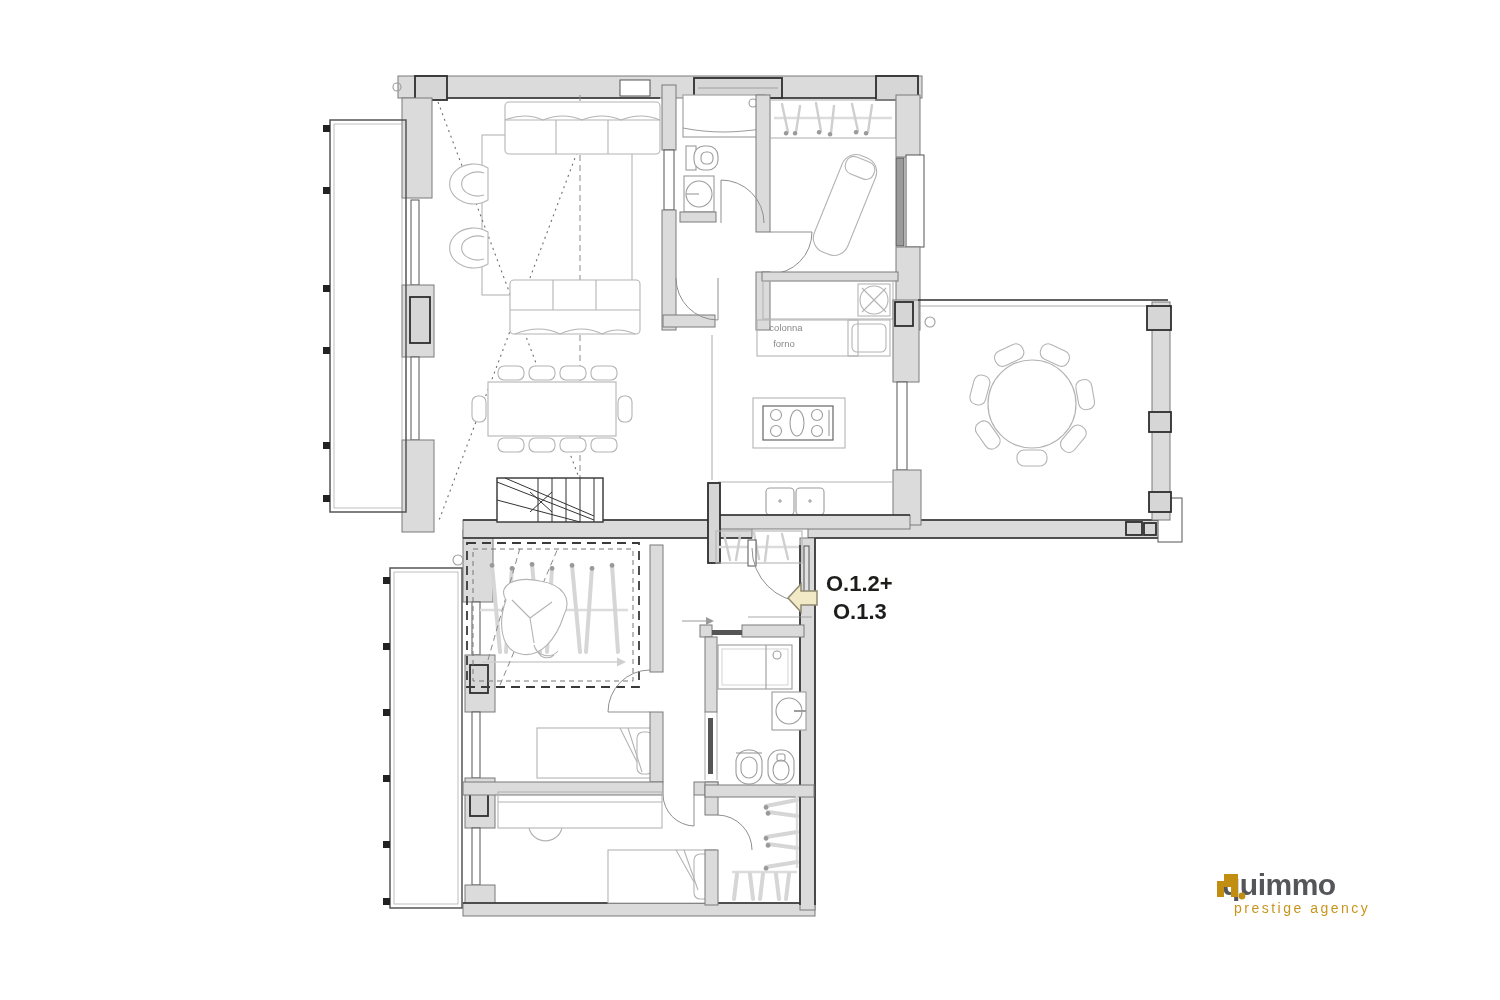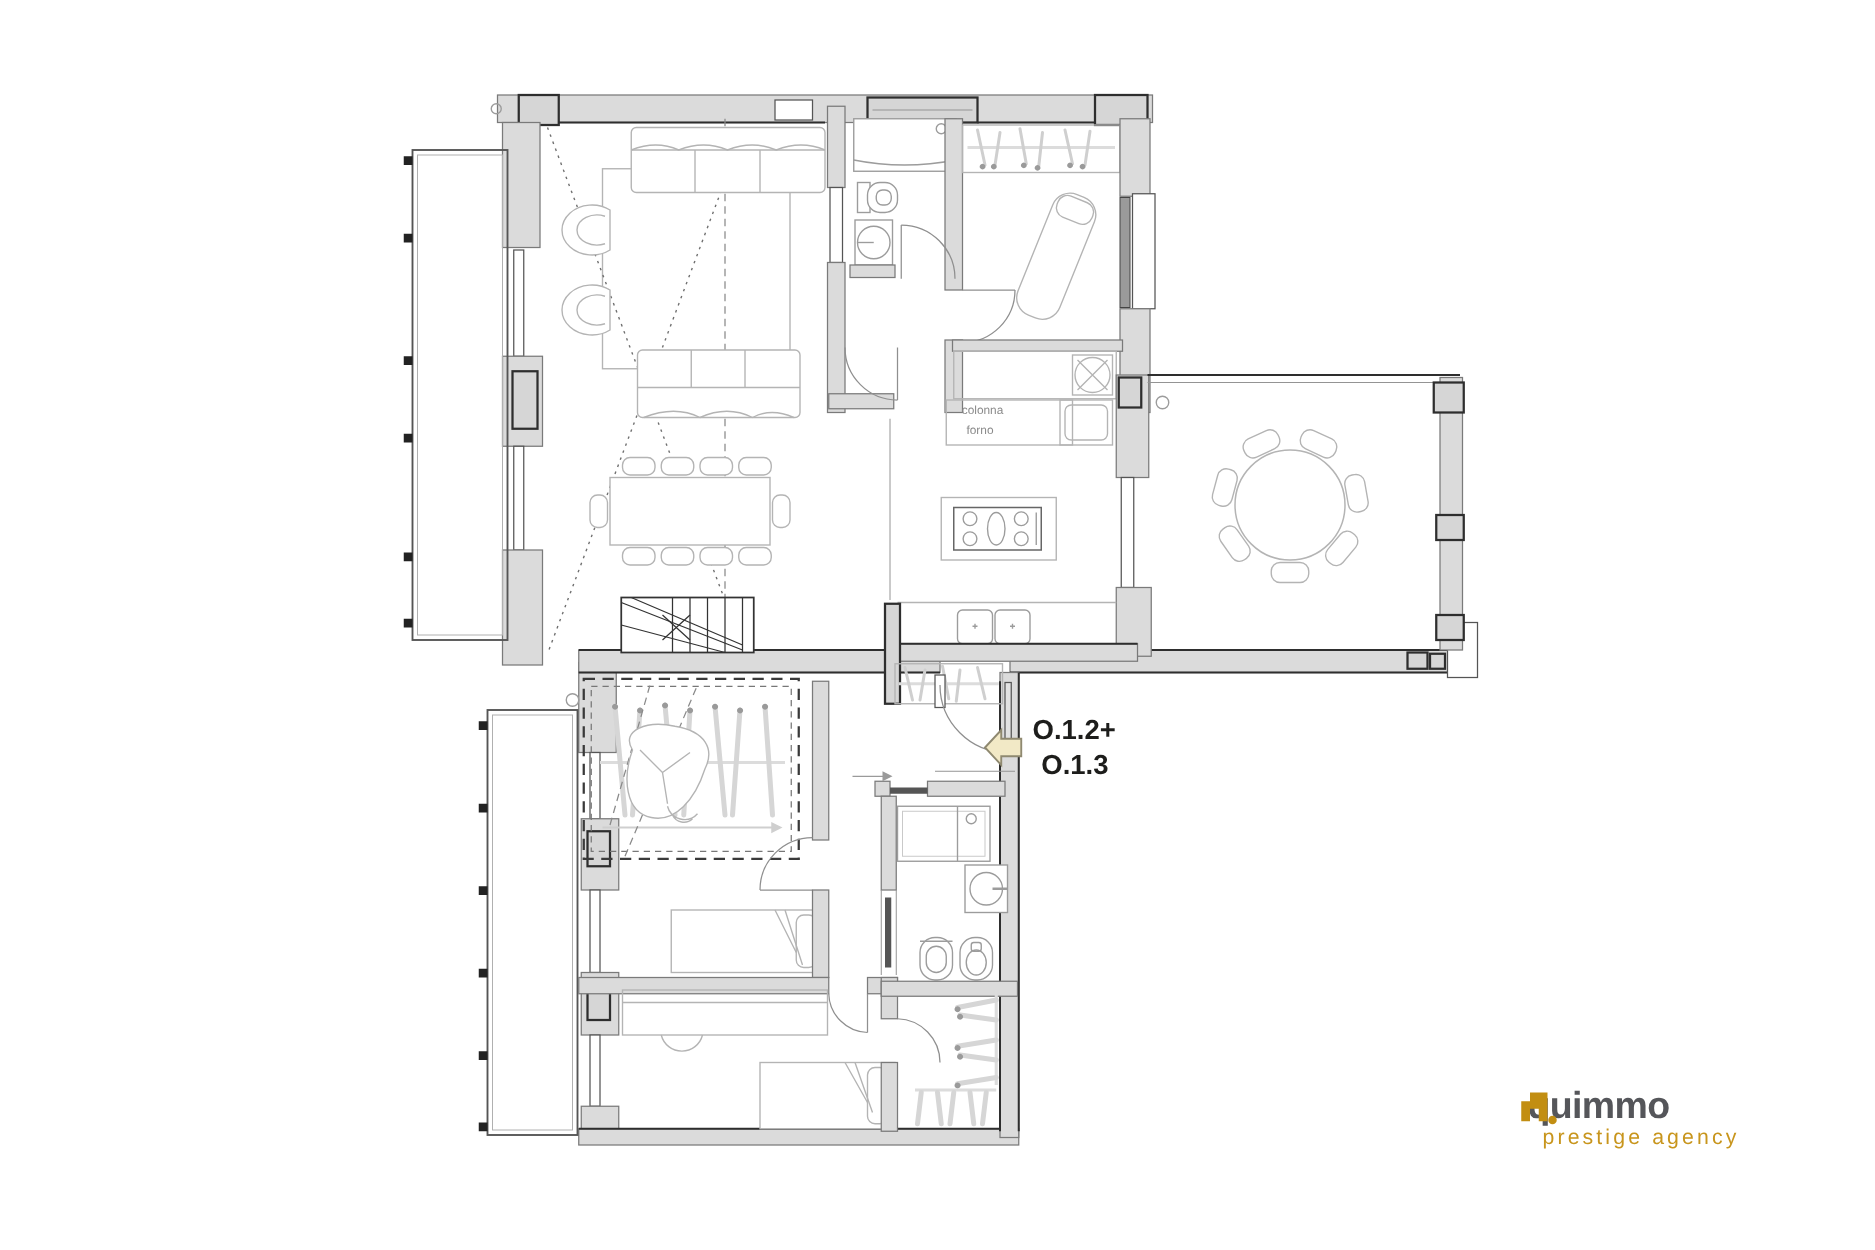--- a/index.html
+++ b/index.html
@@ -27,21 +27,21 @@
   .hangT{stroke:#cfcfcf;stroke-width:2.4;stroke-linecap:round;fill:none;}
   .hangDot{fill:#9a9a9a;}
   .rail{stroke:#dcdcdc;stroke-width:2.5;fill:none;}
   .glassF{fill:#ffffff;stroke:#555;stroke-width:1;}
   .note{font:9.5px "Liberation Sans",sans-serif;fill:#8a8a8a;}
   .lbl{font:700 22px "Liberation Sans",sans-serif;fill:#1d1d1b;}
   
   .brand{position:absolute;left:1216px;top:870px;display:flex;align-items:flex-start;}
   .brand-txt{margin-left:6px;line-height:1;}
   .brand-name{font-weight:700;font-size:30px;letter-spacing:-.5px;color:#55565a;}
-  .brand-tag{font-size:17px;letter-spacing:2.5px;color:#c8951c;margin-top:1px;padding-left:12px;}
+  .brand-tag{font-size:14px;letter-spacing:2.5px;color:#c8951c;margin-top:1px;padding-left:12px;}
 </style>
 </head>
 <body>
 
 <div class="stage">
 <svg width="1500" height="1000" viewBox="0 0 1500 1000">
 
   <g>
 
     <rect class="wall" x="398" y="76" width="524" height="22"></rect>

